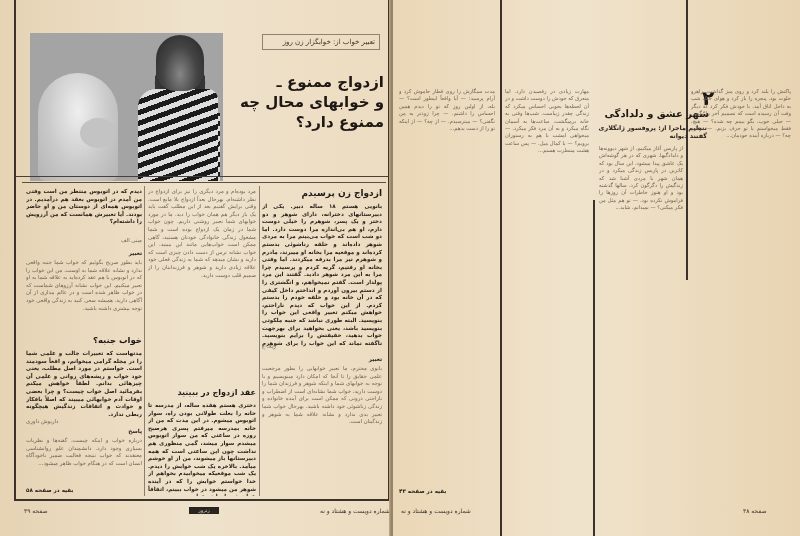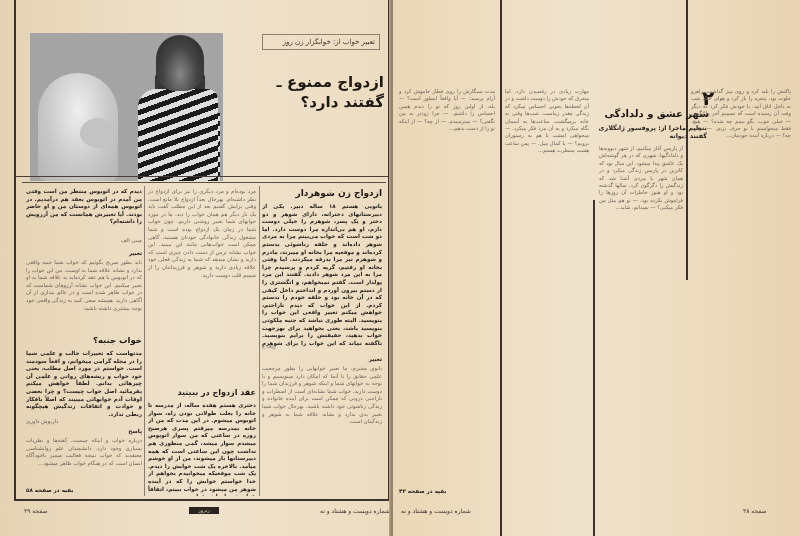--- a/index.html
+++ b/index.html
@@ -79,27 +79,28 @@
       <div class="photo-man-body"></div>
       <div class="photo-man-head"></div>
     </div>
     <div class="photo-hand"></div>
   </div>
 
   <div class="kicker">تعبیر خواب از: خوابگزار زن روز</div>
 
   <div class="headline">
     <div>ازدواج ممنوع ـ</div>
-    <div>گفتند دارد؟</div>
+    <div>و خوابهای محال چه</div>
+    <div>ممنوع دارد؟</div>
   </div>
 
   <div class="photo-rule"></div>
   <div class="box-top"></div>
 
-  <div class="subhead" style="left:262px; top:188px; width:120px; font-size:9px;">ازدواج زن شوهردار</div>
+  <div class="subhead" style="left:262px; top:188px; width:120px; font-size:9px;">ازدواج زن پرسیدم</div>
   <div class="col bold" style="left:262px; top:203px; width:120px; height:144px;">بانویی هستم ۱۸ ساله دبیر. یکی از دبیرستانهای دخترانه، دارای شوهر و دو دختر و یک پسر، شوهرم را خیلی دوست دارم، او هم بی‌اندازه مرا دوست دارد. اما دو شب است که خواب می‌بینم مرا به مردی شوهر داده‌اند و حلقه زناشوئی بدستم کرده‌اند و موقعیه مرا بخانه او میبرند، مادرم و شوهرم نیز مرا بدرقه میکردند. اما وقتی بخانه او رفتیم، گریه کردم و پرسیدم چرا مرا به این مرد شوهر دادید. گفتند این مرد پولدار است. گفتم نمیخواهم، و انگشتری را از دستم بیرون آوردم و انداختم داخل کیفی که در آن خانه بود و حلقه خودم را بدستم کردم. از این خواب که دیدم ناراحتم، خواهش میکنم تعبیر واقعی این خواب را بنویسید. البته طوری نباشد که جنبه ملکوتی بنویسید باشد، یعنی بخواهید برای بهرجهت خواب بدهید، حقیقتش را برایم بنویسید. ناگفته نماند که این خواب را برای شوهرم نیز تعریف کردم و گفتم تعبیرش چیست. گفت من معبر نیستم، از مجله زنروز سؤال کن.</div>
   <div class="col light" style="left:262px; top:343px; width:120px; height:8px; text-align:left;">ژیلاـ ع</div>
   <div class="col bold" style="left:262px; top:356px; width:120px; height:8px;">تعبیر</div>
   <div class="col light" style="left:262px; top:365px; width:120px; height:128px;">بانوی محترم، ما تعبیر خوابهایی را بطور مرجعیت علمی حقایق را تا آنجا که امکان دارد مینویسیم و با توجه به خوابهای شما و اینکه شوهر و فرزندان شما را دوست دارید، خواب شما نشانه‌ای است از اضطراب و ناراحتی درونی که ممکن است برای آینده خانواده و زندگی زناشوئی خود داشته باشید. بهرحال خواب شما تعبیر بدی ندارد و نشانه علاقه شما به شوهر و زندگیتان است.</div>
 
   <div class="col light" style="left:148px; top:188px; width:108px; height:180px;">مرد بوده‌ام و مرد دیگری را نیز برای ازدواج در نظر داشته‌ام. بهرحال بعداً ازدواج بلا مانع است. وقتی برایش گفتیم بعد از این مطلب گفت باید یک بار دیگر هم همان خواب را دید. ما در مورد خوابهای شما تعبیر روشنی داریم. چون خواب شما در زمان یک ازدواج بوده است و شما مشغول زندگی خانوادگی خودتان هستید، گاهی ممکن است خواب‌هایی مانند این ببینید. این خواب نشانه ترس از دست دادن چیزی است که دارید و نشان میدهد که شما به زندگی فعلی خود علاقه زیادی دارید و شوهر و فرزندانتان را از صمیم قلب دوست دارید.</div>
   <div class="subhead" style="left:148px; top:388px; width:108px; font-size:8px;">عقد ازدواج در ببینید</div>
   <div class="col bold" style="left:148px; top:402px; width:108px; height:94px;">دختری هستم هفده ساله، از مدرسه تا خانه را بعلت طولانی بودن راه، سوار اتوبوس میشوم. در این مدت که من از خانه بمدرسه میرفتم پسری هرصبح روزه در ساعتی که من سوار اتوبوس میشدم سوار میشد، گمی منظوری هم نداشت چون این ساعتی است که همه دبیرستانها باز میشوند، من از او خوشم میآمد. بالاخره یک شب خوابش را دیدم. یک شب موقعیکه میخوابیدم بخواهم از خدا خواستم خوابش را که در آینده شوهر من میشود در خواب ببینم، اتفاقاً همان شب اورا در خواب</div>
 
   <div class="col bold" style="left:26px; top:188px; width:116px; height:46px;">دیدم که در اتوبوس منتظر من است وقتی من آمدم در اتوبوس بعقد هم درآمدیم. در اتوبوس همه‌ای از دوستان من و او حاضر بودند. آیا تعبیرش همانست که من آرزویش را داشته‌ام؟</div>

